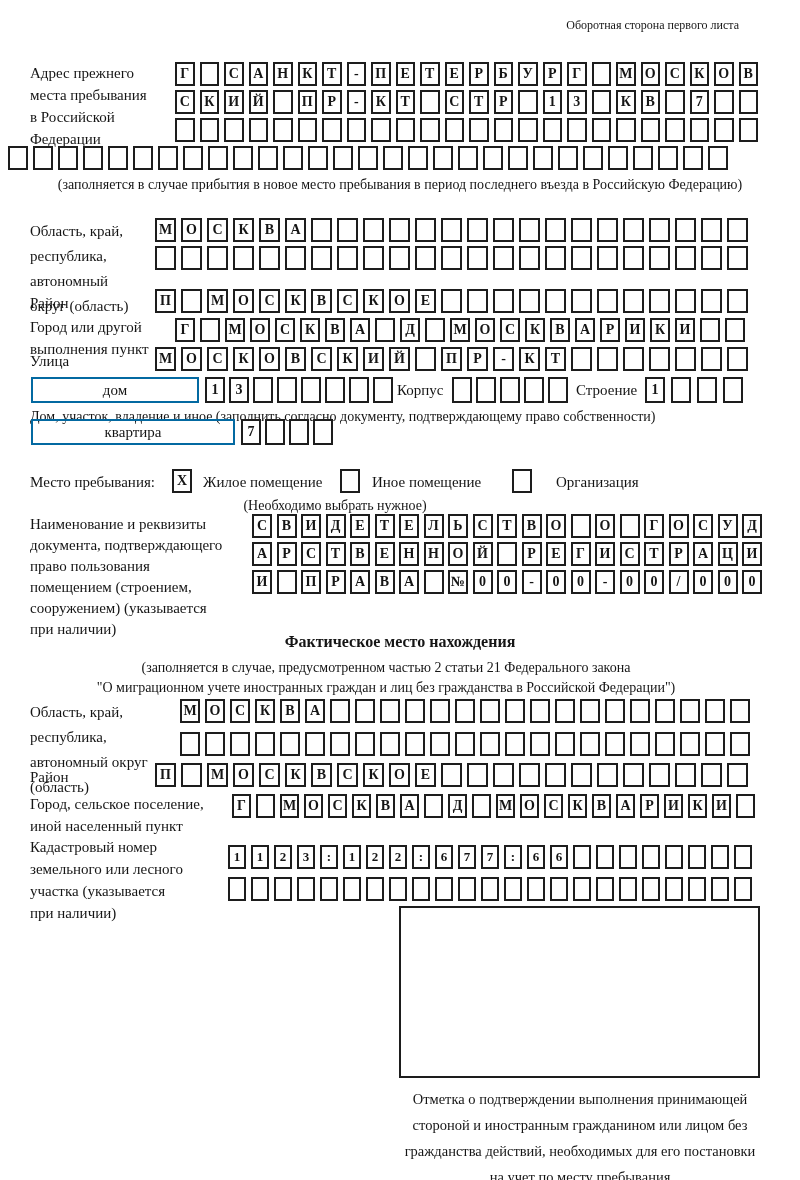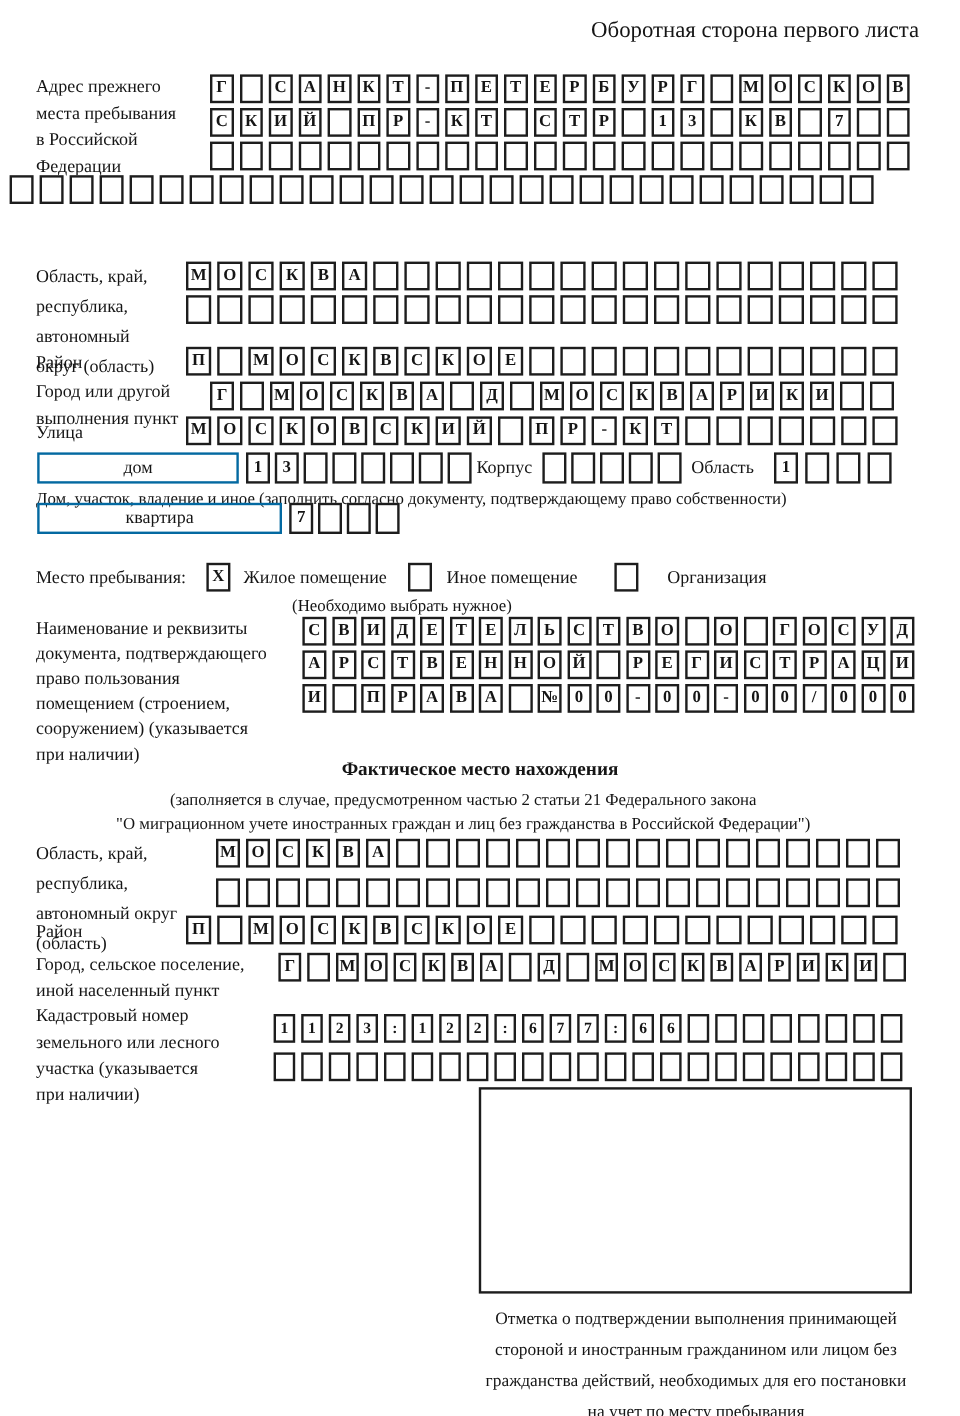--- a/index.html
+++ b/index.html
@@ -21,21 +21,21 @@
   .label-box{box-sizing:border-box;border:2px solid #0369a1;display:flex;
        align-items:center;justify-content:center;font-size:15px;}
   .stamp-box{box-sizing:border-box;border:2px solid #1d1d1d;background:#fff;}
   .pre{white-space:pre-line;}
 </style>
 </head>
 <body>
 
 <div class="page">
 
-  <div class="abs note right" style="top:16px;left:420px;width:346px;font-size:19px;text-align:right;">Оборотная сторона первого листа</div>
+  <div class="abs note right" style="top:16px;left:393px;width:346px;font-size:12px;text-align:right;">Оборотная сторона первого листа</div>
 
   <div class="abs label" style="left:30px;top:62px;width:145px;">Адрес прежнего
 места пребывания
 в Российской
 Федерации</div>
   <div class="abs cells" style="left:175px;top:62px;--w:19.5px;">
       <div>Г</div>
       <div></div>
       <div>С</div>
       <div>А</div>
@@ -136,20 +136,21 @@
       <div></div>
       <div></div>
       <div></div>
       <div></div>
       <div></div>
       <div></div>
       <div></div>
       <div></div>
       <div></div>
     </div>
+  <div class="abs note center" style="left:0;top:175px;width:800px;">(заполняется в случае прибытия в новое место пребывания в период последнего въезда в Российскую Федерацию)</div>
 
 
   <div class="abs label" style="left:30px;top:219px;line-height:25px;">Область, край,
 республика,
 автономный
 округ (область)</div>
   <div class="abs cells" style="left:155px;top:218px;--w:21px;">
       <div>М</div>
       <div>О</div>
       <div>С</div>
@@ -294,21 +295,21 @@
       <div></div>
     </div>
   <div class="abs label" style="left:397px;top:379px;">Корпус</div>
   <div class="abs cells" style="left:452px;top:377px;--w:20px;--h:26px;--g:4px;">
       <div></div>
       <div></div>
       <div></div>
       <div></div>
       <div></div>
     </div>
-  <div class="abs label" style="left:576px;top:379px;">Область</div>
+  <div class="abs label" style="left:576px;top:379px;">Строение</div>
   <div class="abs cells" style="left:645px;top:377px;--w:20px;--h:26px;--g:6px;">
       <div>1</div>
       <div></div>
       <div></div>
       <div></div>
     </div>
   <div class="abs note" style="left:30px;top:407px;">Дом, участок, владение и иное (заполнить согласно документу, подтверждающему право собственности)</div>
 
   <div class="abs label-box" style="left:31px;top:419px;width:204px;height:26px;">квартира</div>
   <div class="abs cells" style="left:241px;top:419px;--w:20px;--h:26px;--g:4px;">

